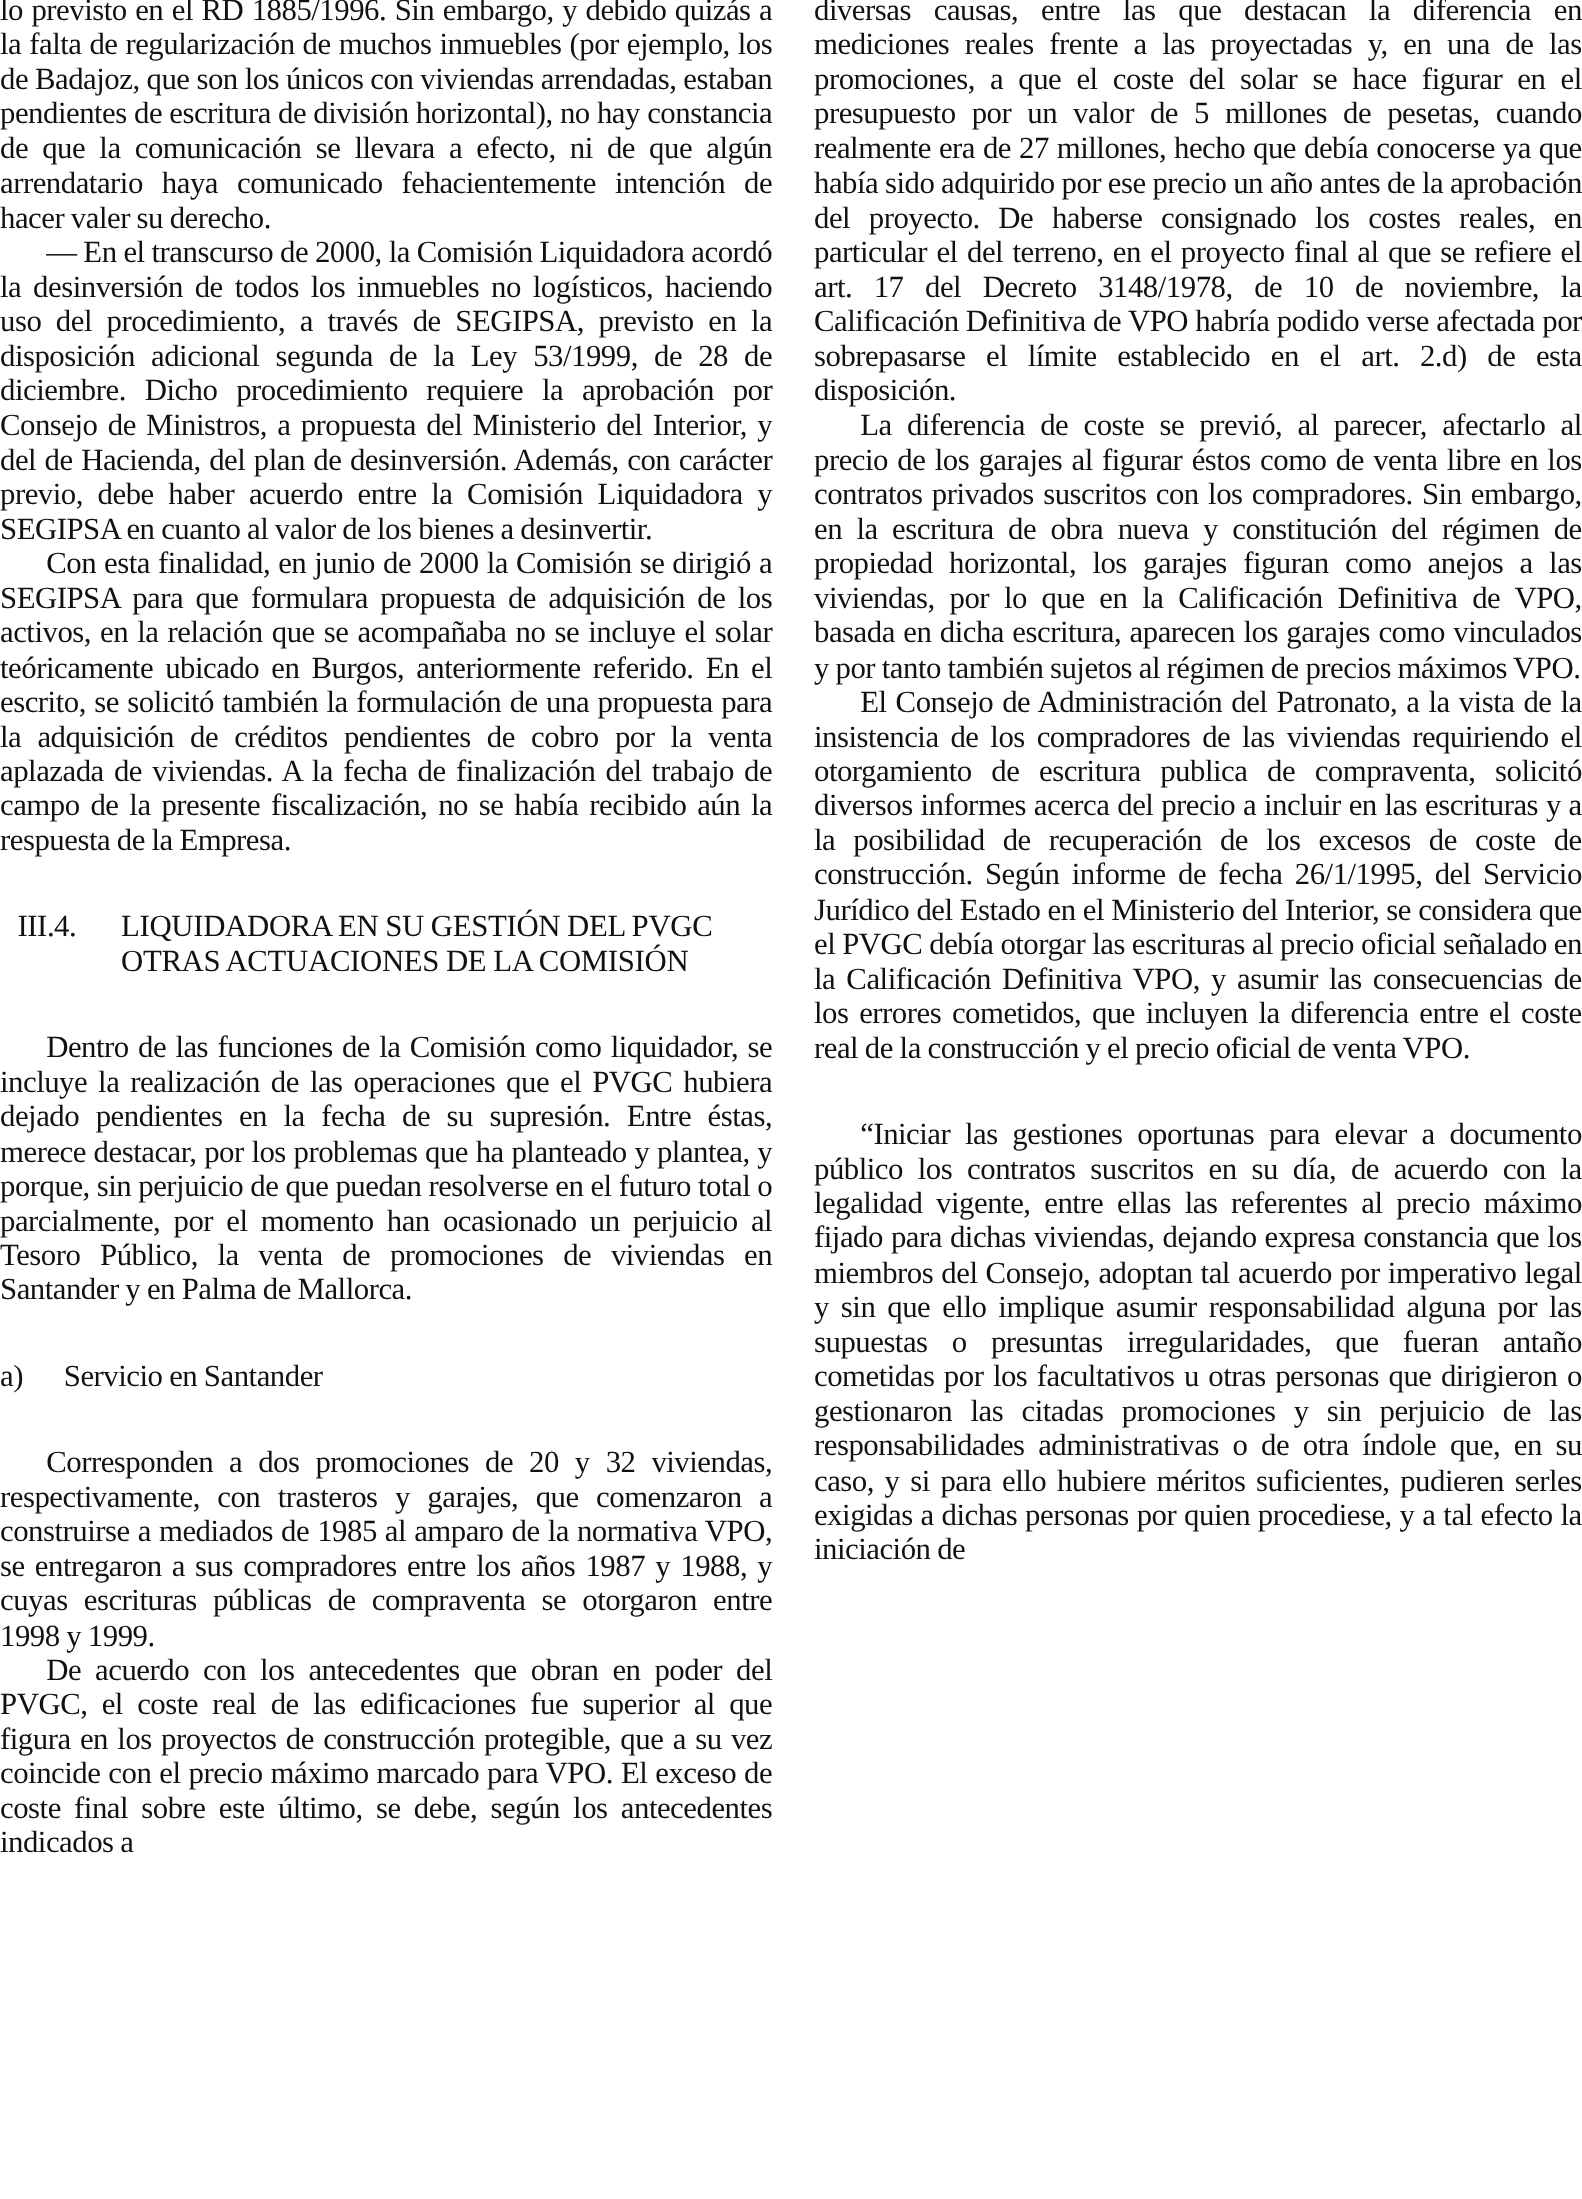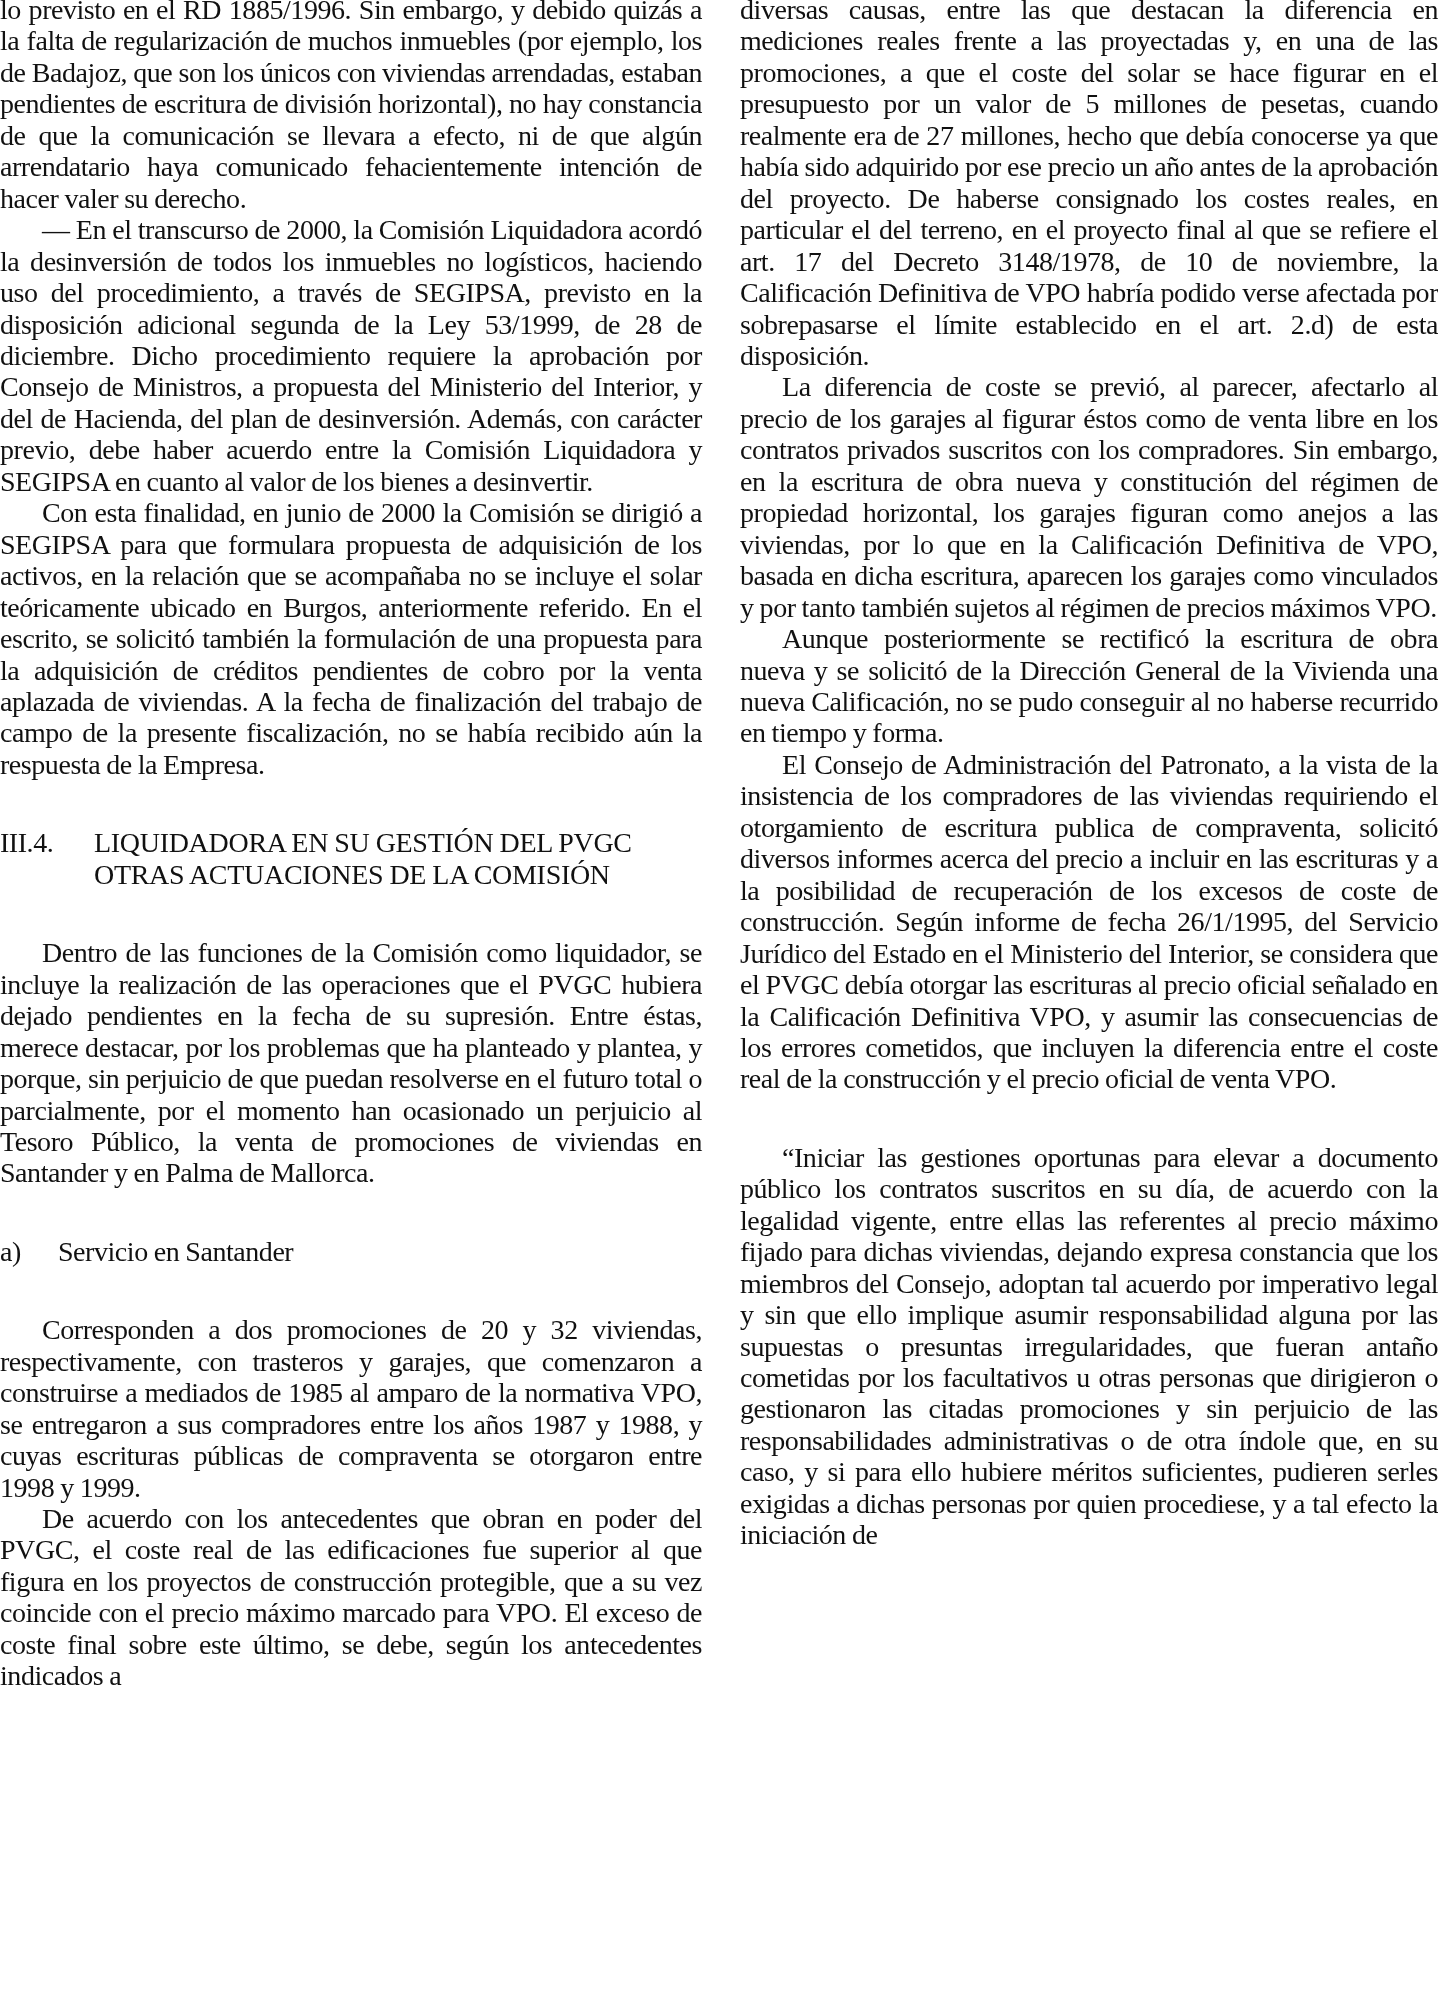--- a/index.html
+++ b/index.html
@@ -12,21 +12,21 @@
     position: absolute; top: 0;
     font-size: 28px; line-height: 31.45px;
     text-align: justify; hyphens: manual;
     letter-spacing: -0.45px; word-spacing: -0.5px;
   }
   .col-left { left: 0; width: 702px; top: -6px; }
   .col-right { left: 740px; width: 698px; top: -6px; }
   .col p { margin: 0; text-indent: 0; }
   .col p.indent { text-indent: 42px; }
   .gap-lg { height: 47px; }
-  .heading { display: flex; margin: 0; }
+  .heading { display: flex; margin: 0; padding-left: 16px; }
   .heading .num { width: 94px; flex: none; }
   .heading .title { flex: 1; text-align: left; letter-spacing: -0.3px; }
   .sub { display: flex; margin: 0; }
   .sub .num { width: 58px; flex: none; }
 </style>
 </head>
 <body>
 
 <div class="col col-left">
   <p>lo previsto en el RD 1885/1996. Sin embargo, y debido quizás a la falta de regularización de muchos inmuebles (por ejemplo, los de Badajoz, que son los únicos con viviendas arrendadas, estaban pendientes de escritura de división horizontal), no hay constancia de que la comunicación se llevara a efecto, ni de que algún arrendatario haya comunicado fehacientemente intención de hacer valer su derecho.</p>
@@ -48,17 +48,16 @@
     <span>Servicio en Santander</span>
   </div>
   <div class="gap-lg"></div>
   <p class="indent">Corresponden a dos promociones de 20 y 32 viviendas, respectivamente, con trasteros y garajes, que comenzaron a construirse a mediados de 1985 al amparo de la normativa VPO, se entregaron a sus compradores entre los años 1987 y 1988, y cuyas escrituras públicas de compraventa se otorgaron entre 1998 y 1999.</p>
   <p class="indent">De acuerdo con los antecedentes que obran en poder del PVGC, el coste real de las edificaciones fue superior al que figura en los proyectos de construcción protegible, que a su vez coincide con el precio máximo marcado para VPO. El exceso de coste final sobre este último, se debe, según los antecedentes indicados a</p>
 </div>
 
 <div class="col col-right">
   <p>diversas causas, entre las que destacan la diferencia en mediciones reales frente a las proyectadas y, en una de las promociones, a que el coste del solar se hace figurar en el presupuesto por un valor de 5 millones de pesetas, cuando realmente era de 27 millones, hecho que debía conocerse ya que había sido adquirido por ese precio un año antes de la aprobación del proyecto. De haberse consignado los costes reales, en particular el del terreno, en el proyecto final al que se refiere el art. 17 del Decreto 3148/1978, de 10 de noviembre, la Calificación Definitiva de VPO habría podido verse afectada por sobrepasarse el límite establecido en el art. 2.d) de esta disposición.</p>
   <p class="indent">La diferencia de coste se previó, al parecer, afectarlo al precio de los garajes al figurar éstos como de venta libre en los contratos privados suscritos con los compradores. Sin embargo, en la escritura de obra nueva y constitución del régimen de propiedad horizontal, los garajes figuran como anejos a las viviendas, por lo que en la Calificación Definitiva de VPO, basada en dicha escritura, aparecen los garajes como vinculados y por tanto también sujetos al régimen de precios máximos VPO.</p>
-  <p class="indent">Aunque posteriormente se rectificó la escritura de obra nueva y se solicitó de la Dirección General de la Vivienda una nueva Calificación, no se pudo conseguir al no haberse recurrido en tiempo y forma.</p>
   <p class="indent">El Consejo de Administración del Patronato, a la vista de la insistencia de los compradores de las viviendas requiriendo el otorgamiento de escritura publica de compraventa, solicitó diversos informes acerca del precio a incluir en las escrituras y a la posibilidad de recuperación de los excesos de coste de construcción. Según informe de fecha 26/1/1995, del Servicio Jurídico del Estado en el Ministerio del Interior, se considera que el PVGC debía otorgar las escrituras al precio oficial señalado en la Calificación Definitiva VPO, y asumir las consecuencias de los errores cometidos, que incluyen la diferencia entre el coste real de la construcción y el precio oficial de venta VPO.</p>
   <div class="gap-lg"></div>
   <p class="indent">“Iniciar las gestiones oportunas para elevar a documento público los contratos suscritos en su día, de acuerdo con la legalidad vigente, entre ellas las referentes al precio máximo fijado para dichas viviendas, dejando expresa constancia que los miembros del Consejo, adoptan tal acuerdo por imperativo legal y sin que ello implique asumir responsabilidad alguna por las supuestas o presuntas irregularidades, que fueran antaño cometidas por los facultativos u otras personas que dirigieron o gestionaron las citadas promociones y sin perjuicio de las responsabilidades administrativas o de otra índole que, en su caso, y si para ello hubiere méritos suficientes, pudieren serles exigidas a dichas personas por quien procediese, y a tal efecto la iniciación de</p>
 </div>
 
 </body></html>

